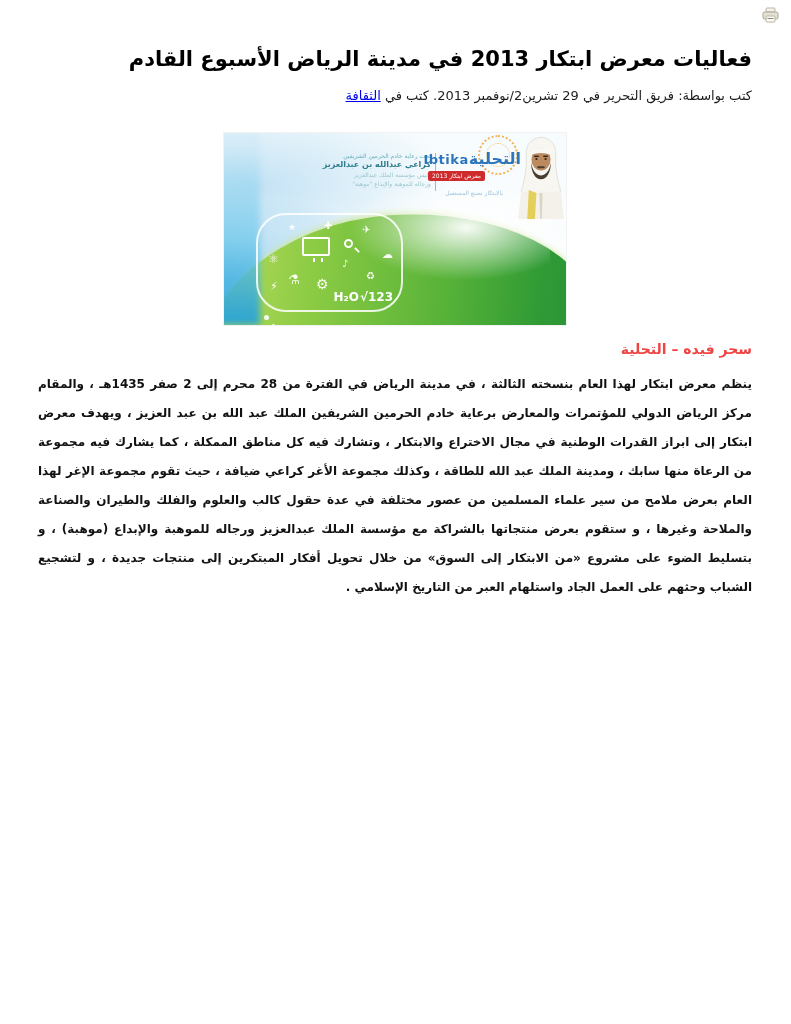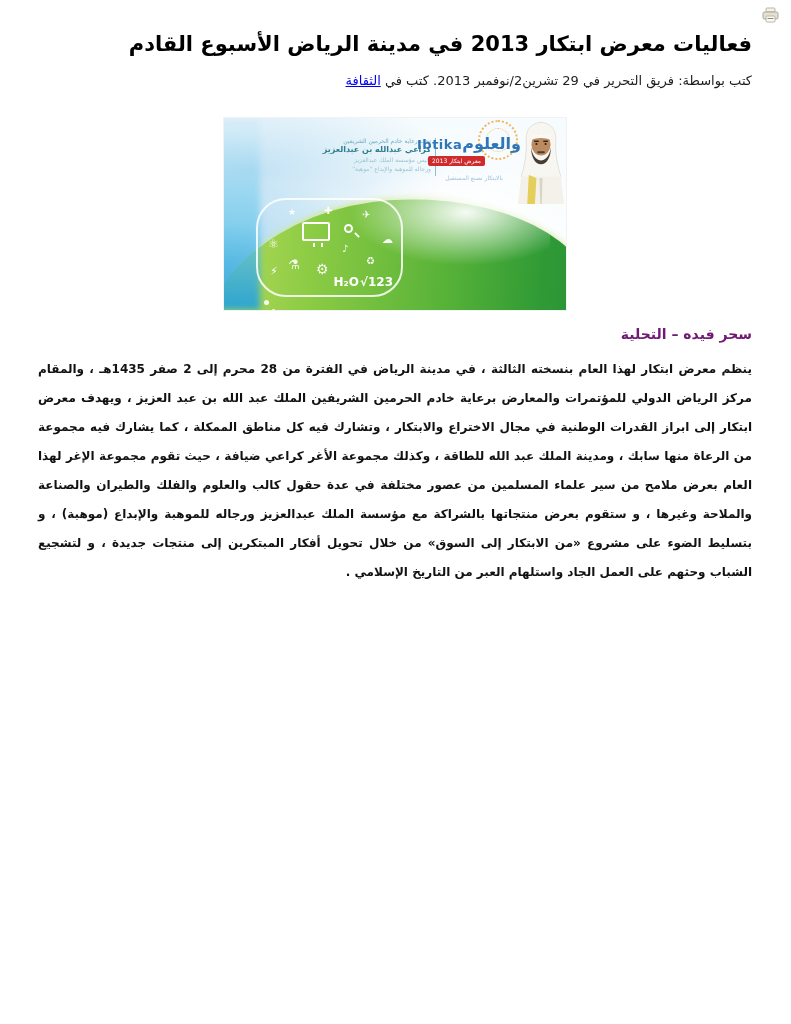--- a/index.html
+++ b/index.html
@@ -9,21 +9,21 @@
     font-family:"DejaVu Sans", sans-serif; direction:rtl;
   }
 
   
   .print-btn { position:absolute; top:7px; right:11px; width:19px; height:17px; cursor:pointer; }
 
   
   .content { padding:0 39px 0 38px; }
 
   .article-title {
-    margin-top:29px; text-align:right; font-size:21px; font-weight:bold;
+    margin-top:44px; text-align:right; font-size:21px; font-weight:bold;
     color:#000; line-height:1.45;
   }
   .byline {
     margin-top:12px; text-align:right; font-size:13px; color:#1c1c1c; line-height:1.5;
   }
   .byline a { color:#0000ee; }
 
   
   .banner {
     width:342px; height:192px; margin:27px auto 0; position:relative; overflow:hidden;
@@ -95,21 +95,21 @@
     background:#cf2b2c; color:#fff; font-size:6px; line-height:8px; padding:1px 4px; border-radius:2px;
     white-space:nowrap; }
   .tagline { position:absolute; right:63px; top:56px; z-index:4;
     color:#9fc3dd; font-size:6px; white-space:nowrap; }
 
   
   .king { position:absolute; right:2px; top:2px; z-index:3; }
 
   
   .author-line {
-    margin-top:16px; text-align:right; font-size:14px; font-weight:bold; color:#701a75;
+    margin-top:16px; text-align:right; font-size:14px; font-weight:bold; color:#ef4444;
   }
   .body-text {
     margin-top:13px; text-align:justify; direction:rtl; font-size:12px; font-weight:bold;
     color:#121212; line-height:29px;
   }
 </style>
 </head>
 <body>
 
 <span class="print-btn">
@@ -155,21 +155,21 @@
     <div class="patronage">
       <div class="p1">تحت رعاية خادم الحرمين الشريفين</div>
       <div class="p2">كراعي عبدالله بن عبدالعزيز</div>
       <div class="p3">رئيس مؤسسة الملك عبدالعزيز</div>
       <div class="p4">ورجاله للموهبة والإبداع "موهبة"</div>
     </div>
     <div class="v-divider"></div>
 
     <div class="globe"></div>
     <div class="globe-inner"></div>
-    <div class="logo-row"><span class="logo-latin">Ibtika</span><span class="logo-arabic">والعلوم</span></div>
+    <div class="logo-row"><span class="logo-latin">Ibtika</span><span class="logo-arabic">التحلية</span></div>
     <div class="badge">معرض ابتكار 2013</div>
     <div class="tagline">بالابتكار نصنع المستقبل</div>
 
     <svg class="king" width="46" height="84" viewBox="0 0 60 110">
       <path d="M30,3 C13,5 9,17 11,32 C11,46 8,62 4,74 L18,80 L30,75 L42,80 L56,74 C52,62 49,46 49,32 C51,17 47,5 30,3 Z" fill="#f7f6f1" stroke="#dcdad0" stroke-width="1"></path>
       <ellipse cx="30" cy="32" rx="12.5" ry="14.5" fill="#bb8a5f"></ellipse>
       <path d="M17,20 Q30,14 43,20 L43,26 Q30,21 17,26 Z" fill="#f9f8f4"></path>
       <rect x="21" y="27" width="6" height="1.8" fill="#2a2019"></rect>
       <rect x="33" y="27" width="6" height="1.8" fill="#2a2019"></rect>
       <circle cx="24" cy="31.5" r="1.4" fill="#2a2019"></circle>

